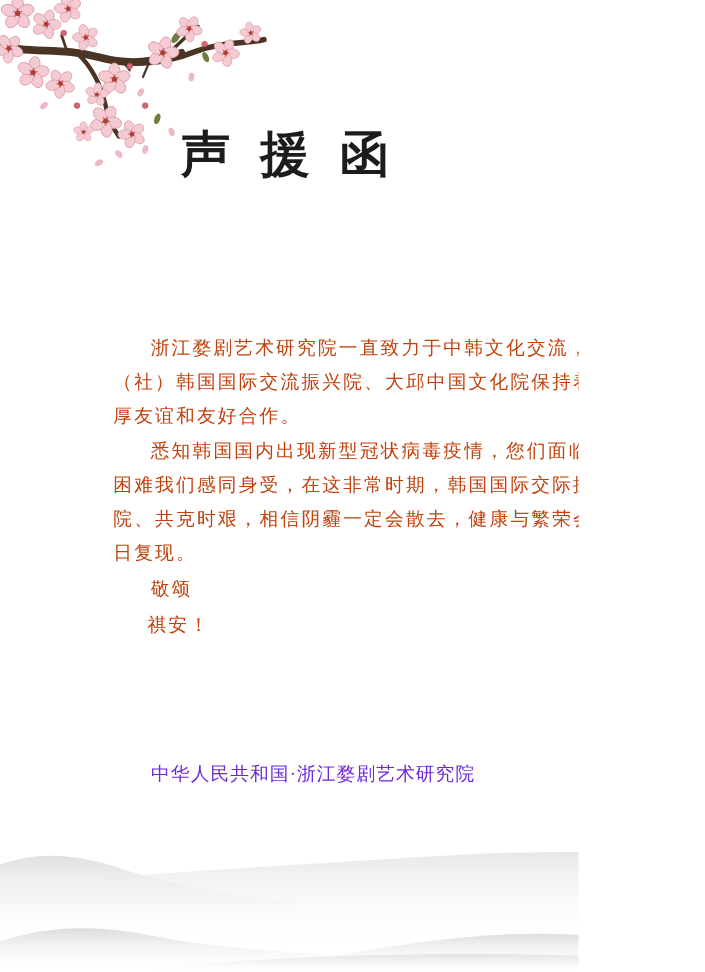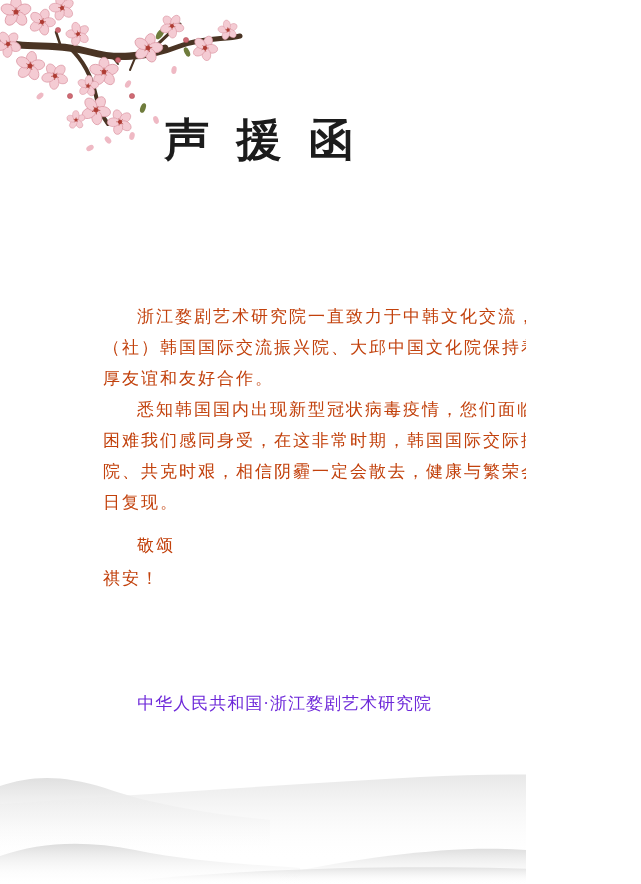--- a/index.html
+++ b/index.html
@@ -24,22 +24,22 @@
     font-size:17px;font-weight:bold;color:#3a3430;
     letter-spacing:1px;line-height:24px;
   }
   .body-block{
     position:absolute;top:301px;left:103px;width:466px;
     font-size:17px;color:#c2410c;
     letter-spacing:2px;line-height:31px;
   }
   .body-block p{margin:0;text-indent:34px;}
   .body-block p.para-3{margin-top:7px;}
-  .body-block p.closing-salute{margin-top:12px;}
-  .body-block p.closing-wish{margin-top:2px;text-indent:0;}
+  .body-block p.closing-salute{margin-top:2px;}
+  .body-block p.closing-wish{margin-top:2px;text-indent:0;margin-left:31px;}
   .signature{
     position:absolute;top:690px;right:94px;
     text-align:right;
     font-size:17px;color:#6d28d9;
     letter-spacing:1px;line-height:27px;
   }
   .signature div{white-space:pre;}
   .mountains{
     position:absolute;bottom:0;left:0;width:641px;height:132px;pointer-events:none;
   }

